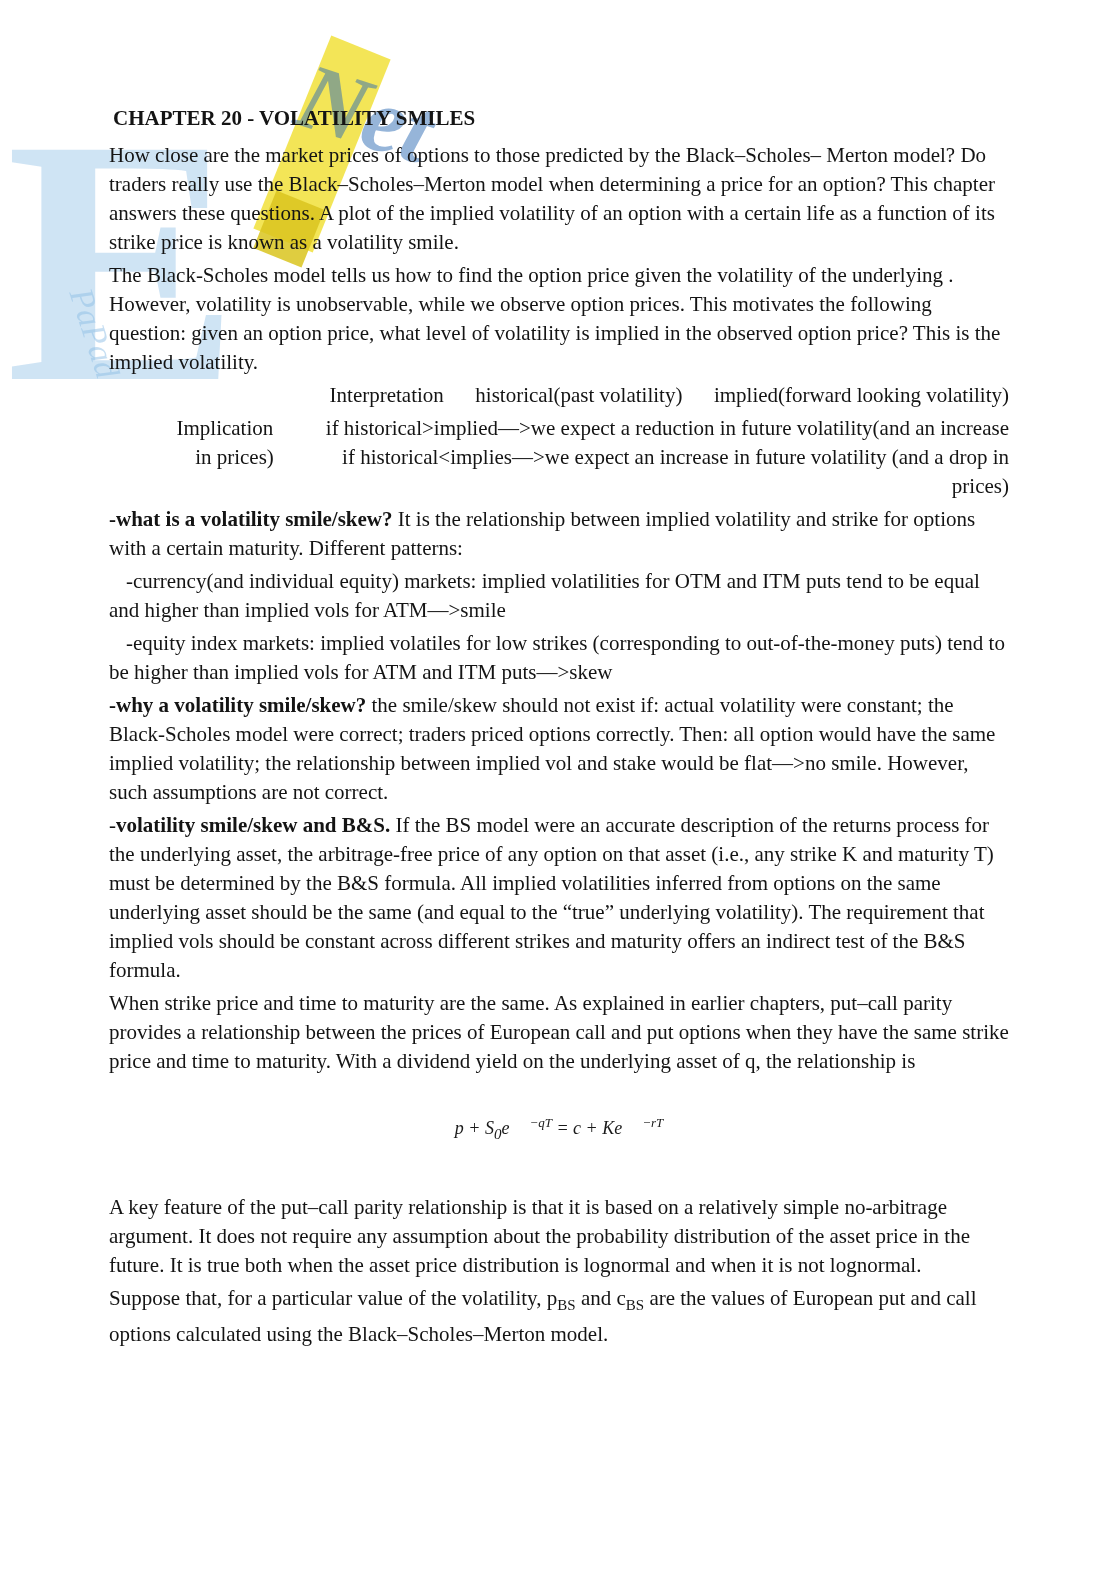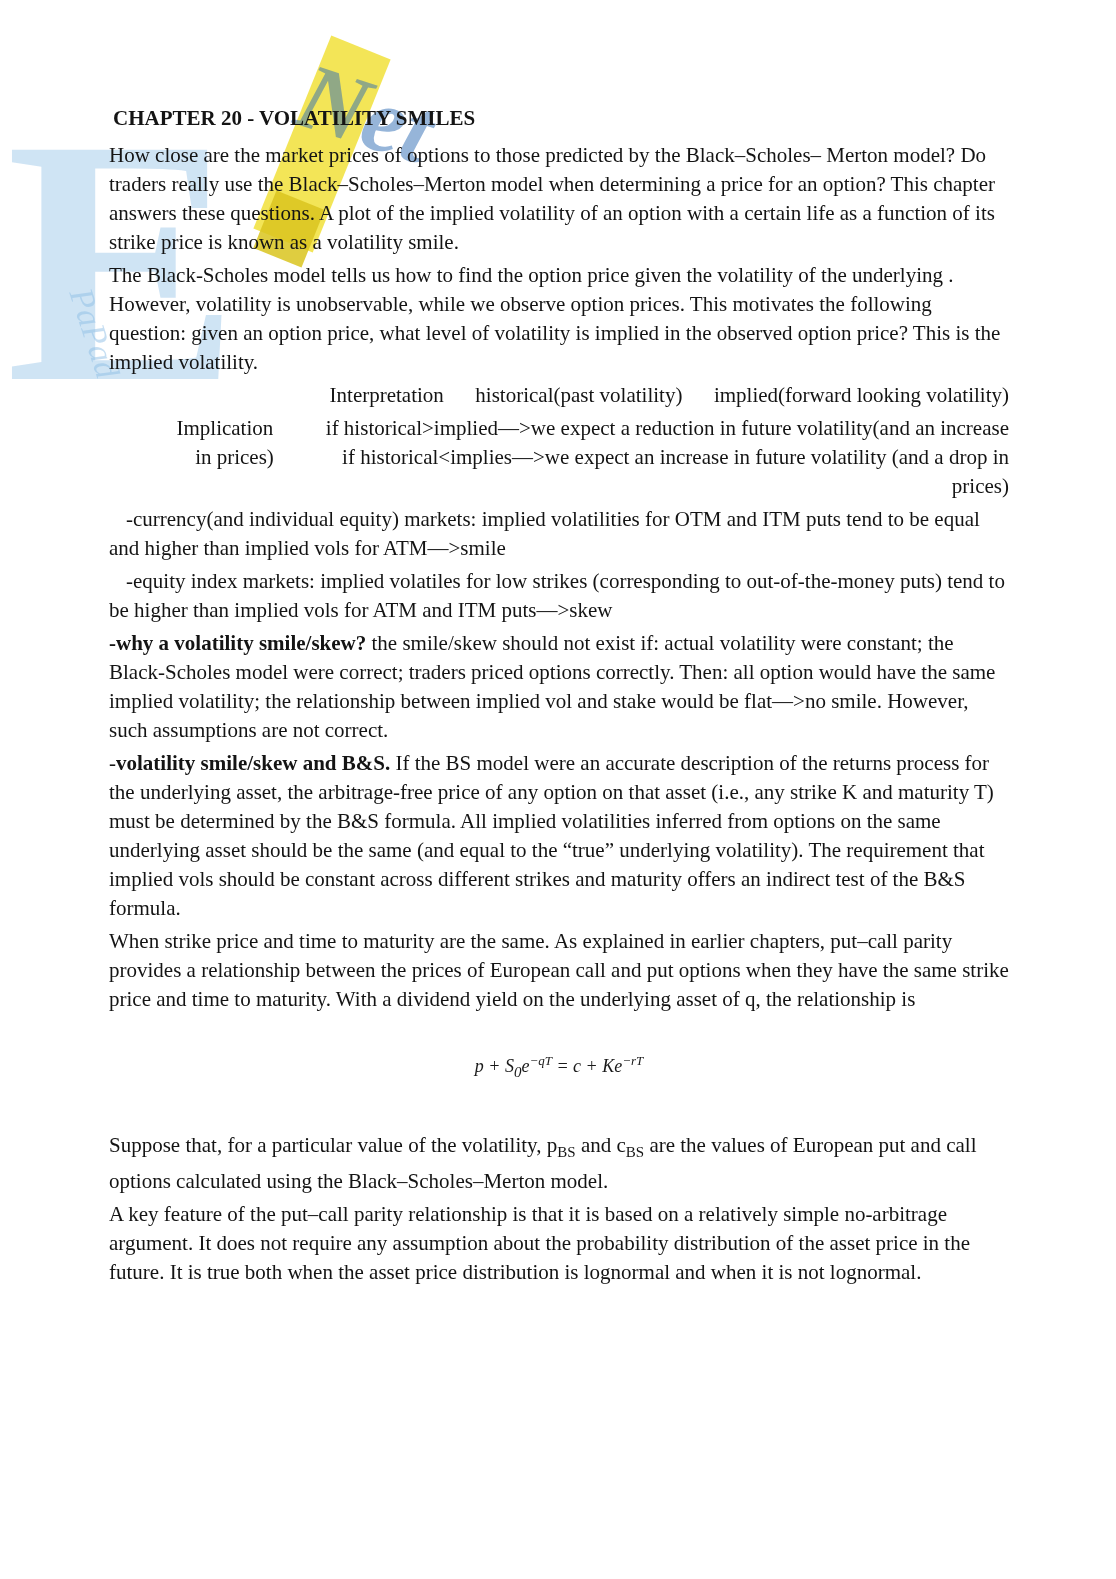--- a/index.html
+++ b/index.html
@@ -63,21 +63,21 @@
   .prewrap { white-space:pre-wrap;text-align:right; }
   .hang { text-indent:17px; }
   .formula {
     text-align:center;
     font-style:italic;
     font-size:18px;
     margin:32px 0 44px 0;
     color:#1a1a1a;
   }
   .formula sub { font-size:13px; font-style:italic; }
-  .formula sup { font-size:13px; font-style:italic; }
+  .formula sup { font-size:13px; font-style:italic;margin-left:20px; }
   .content sub { font-size:15px; }
 </style>
 </head>
 <body>
 
 <div class="watermark">
   <div class="wm-e">E</div>
   <div class="wm-ribbon"></div>
   <div class="wm-ribbon-fold"></div>
   <div class="wm-net">Net</div>
@@ -91,32 +91,33 @@
   <p>How close are the market prices of options to those predicted by the Black–Scholes– Merton model? Do traders really use the Black–Scholes–Merton model when determining a price for an option? This chapter answers these questions. A plot of the implied volatility of an option with a certain life as a function of its strike price is known as a volatility smile.</p>
 
   <p>The Black-Scholes model tells us how to find the option price given the volatility of the underlying . However, volatility is unobservable, while we observe option prices. This motivates the following question: given an option price, what level of volatility is implied in the observed option price? This is the implied volatility.</p>
 
   <p class="prewrap">Interpretation      historical(past volatility)      implied(forward looking volatility)</p>
 
   <p class="prewrap">Implication          if historical&gt;implied—&gt;we expect a reduction in future volatility(and an increase
 in prices)             if historical&lt;implies—&gt;we expect an increase in future volatility (and a drop in
 prices)</p>
 
+  <p><span class="bold">-what is a volatility smile/skew? </span><span>It is the relationship between implied volatility and strike for options with a certain maturity. Different patterns:</span></p>
 
   <p class="hang">-currency(and individual equity) markets: implied volatilities for OTM and ITM puts tend to be equal and higher than implied vols for ATM—&gt;smile</p>
 
   <p class="hang">-equity index markets: implied volatiles for low strikes (corresponding to out-of-the-money puts) tend to be higher than implied vols for ATM and ITM puts—&gt;skew</p>
 
   <p><span class="bold">-why a volatility smile/skew? </span><span>the smile/skew should not exist if: actual volatility were constant; the Black-Scholes model were correct; traders priced options correctly. Then: all option would have the same implied volatility; the relationship between implied vol and stake would be flat—&gt;no smile. However, such assumptions are not correct.</span></p>
 
   <p><span>-</span><span class="bold">volatility smile/skew and B&amp;S. </span><span>If the BS model were an accurate description of the returns process for the underlying asset, the arbitrage-free price of any option on that asset (i.e., any strike K and maturity T) must be determined by the B&amp;S formula. All implied volatilities inferred from options on the same underlying asset should be the same (and equal to the “true” underlying volatility). The requirement that implied vols should be constant across different strikes and maturity offers an indirect test of the B&amp;S formula.</span></p>
 
 
   <p>When strike price and time to maturity are the same. As explained in earlier chapters, put–call parity provides a relationship between the prices of European call and put options when they have the same strike price and time to maturity. With a dividend yield on the underlying asset of q, the relationship is</p>
 
   <div class="formula"><span>p + S</span><sub>0</sub><span>e</span><sup>−qT</sup><span> = c + Ke</span><sup>−rT</sup></div>
 
 
+  <p>A key feature of the put–call parity relationship is that it is based on a relatively simple no-arbitrage argument. It does not require any assumption about the probability distribution of the asset price in the future. It is true both when the asset price distribution is lognormal and when it is not lognormal.</p>
+
   <p><span>Suppose that, for a particular value of the volatility, p</span><sub>BS</sub><span> and c</span><sub>BS</sub><span> are the values of European put and call options calculated using the Black–Scholes–Merton model.</span></p>
-
-  <p>A key feature of the put–call parity relationship is that it is based on a relatively simple no-arbitrage argument. It does not require any assumption about the probability distribution of the asset price in the future. It is true both when the asset price distribution is lognormal and when it is not lognormal.</p>
 
 </div>
 
 </body></html>

